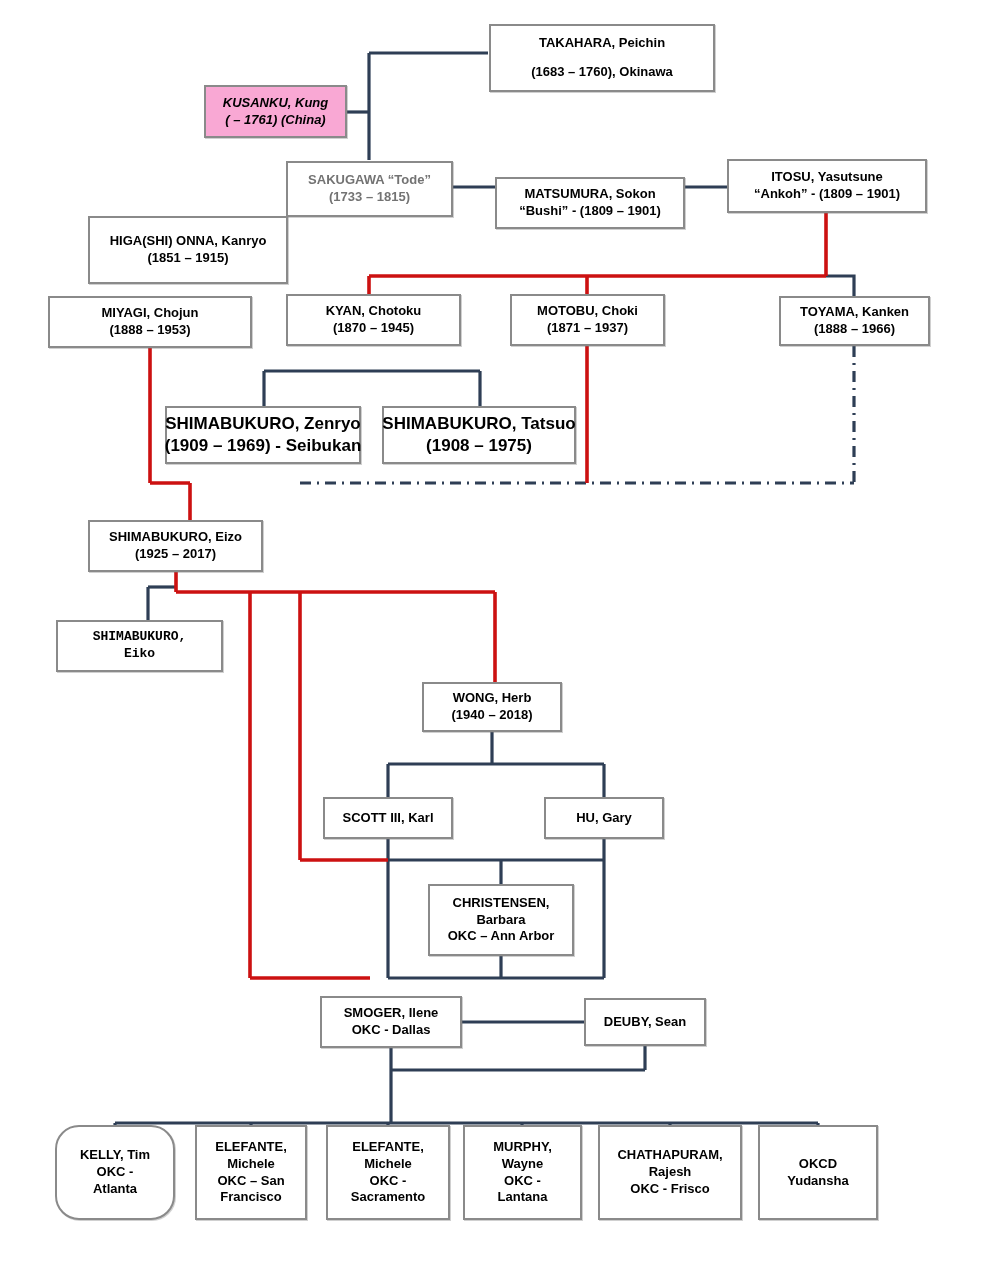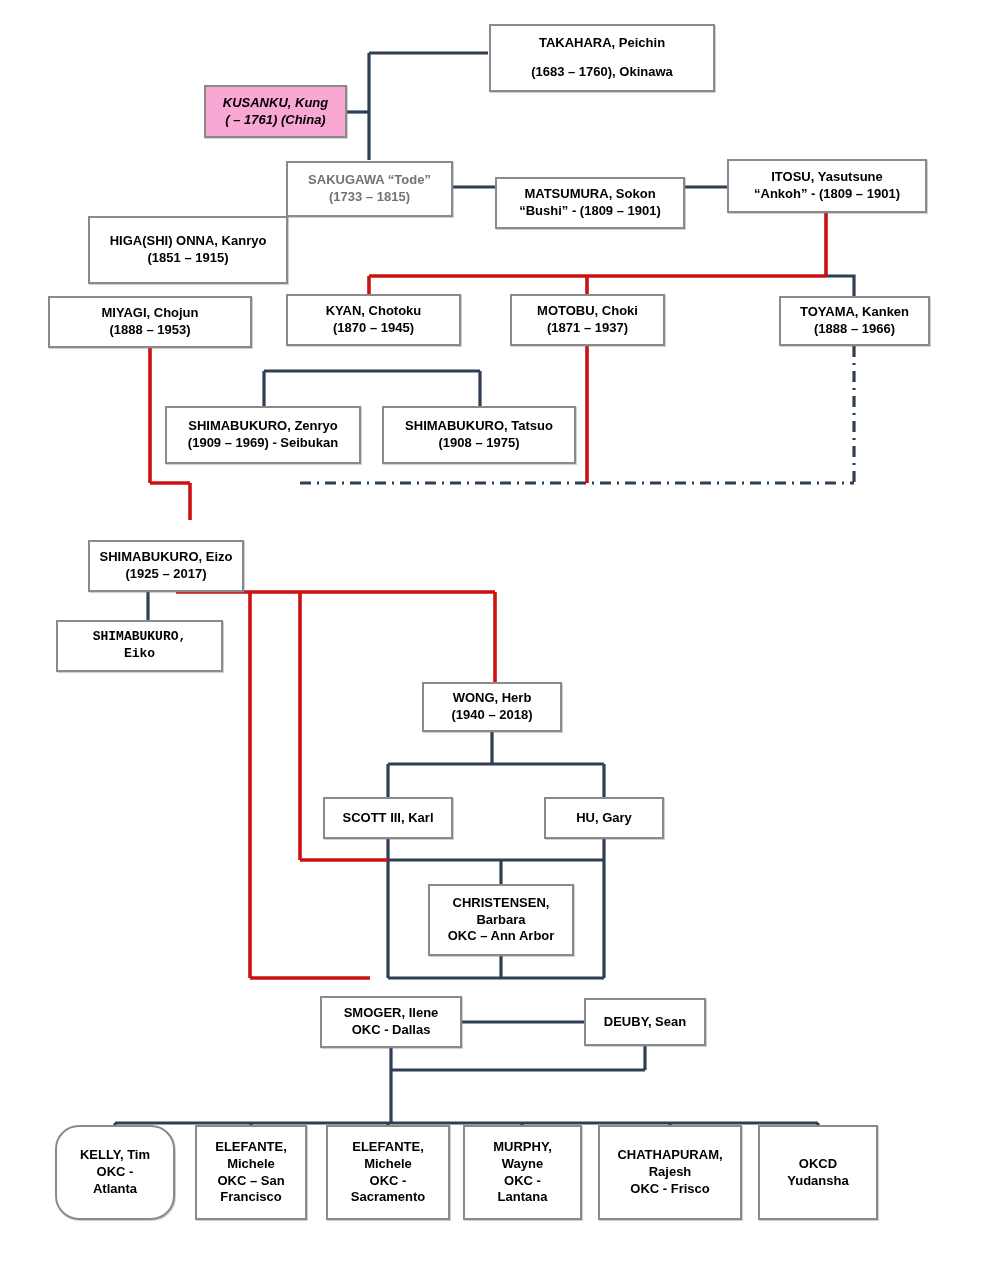--- a/index.html
+++ b/index.html
@@ -40,21 +40,21 @@
     font-weight: bold;
     line-height: 1.30;
     padding: 2px 4px;
     box-shadow: 1px 1px 0 rgba(120,120,120,0.35);
   }
   .node-line {
     display: block;
     white-space: nowrap;
   }
   .s13 { font-size: 13.0px; }
-  .s125 { font-size: 13px; }
+  .s125 { font-size: 17px; }
 </style>
 </head>
 <body>
 
 <div id="chart-root">
 
   <svg id="wire-layer" viewBox="0 0 989 1280" width="989" height="1280" xmlns="http://www.w3.org/2000/svg">
     <g id="dark-wires" fill="none" stroke-width="3.2" stroke-linecap="butt" stroke-linejoin="miter" stroke="#2e3e55">
         <path d="M 369 53 L 369 160"></path>
         <path d="M 369 53 L 488 53"></path>
@@ -154,21 +154,21 @@
         <span class="node-line">(1888 – 1966)</span>
       </div>
       <div class="node-box s125" style="left: 165px; top: 406px; width: 196px; height: 58px; border-color: rgb(138, 138, 138); background: rgb(255, 255, 255); color: rgb(0, 0, 0);">
         <span class="node-line">SHIMABUKURO, Zenryo</span>
         <span class="node-line">(1909 – 1969) - Seibukan</span>
       </div>
       <div class="node-box s125" style="left: 382px; top: 406px; width: 194px; height: 58px; border-color: rgb(138, 138, 138); background: rgb(255, 255, 255); color: rgb(0, 0, 0);">
         <span class="node-line">SHIMABUKURO, Tatsuo</span>
         <span class="node-line">(1908 – 1975)</span>
       </div>
-      <div class="node-box s13" style="left: 88px; top: 520px; width: 156px; height: 52px; border-color: rgb(138, 138, 138); background: rgb(255, 255, 255); color: rgb(0, 0, 0); margin-top: 20px;">
+      <div class="node-box s13" style="left: 88px; top: 520px; width: 175px; height: 52px; border-color: rgb(138, 138, 138); background: rgb(255, 255, 255); color: rgb(0, 0, 0);">
         <span class="node-line">SHIMABUKURO, Eizo</span>
         <span class="node-line">(1925 – 2017)</span>
       </div>
       <div class="node-box s13" style="left: 56px; top: 620px; width: 167px; height: 52px; border-color: rgb(138, 138, 138); background: rgb(255, 255, 255); color: rgb(0, 0, 0); font-family: Liberation Mono, monospace;">
         <span class="node-line">SHIMABUKURO,</span>
         <span class="node-line">Eiko</span>
       </div>
       <div class="node-box s13" style="left: 422px; top: 682px; width: 140px; height: 50px; border-color: rgb(138, 138, 138); background: rgb(255, 255, 255); color: rgb(0, 0, 0);">
         <span class="node-line">WONG, Herb</span>
         <span class="node-line">(1940 – 2018)</span>

